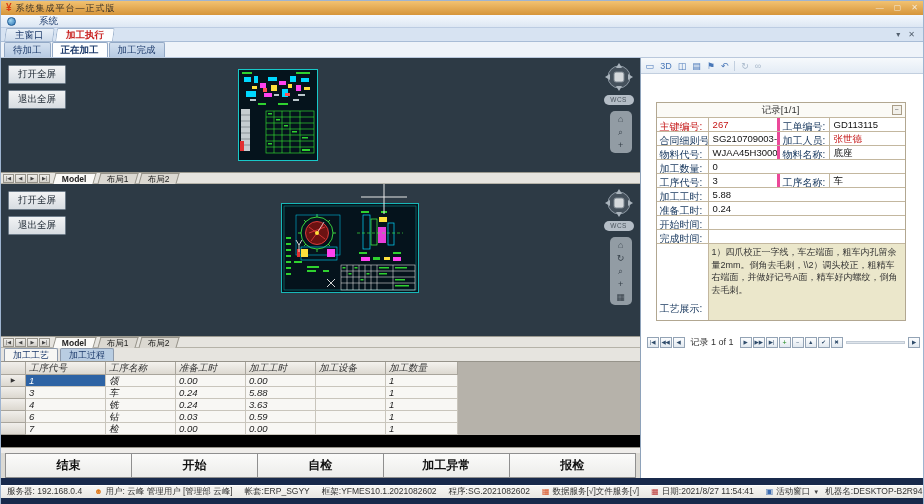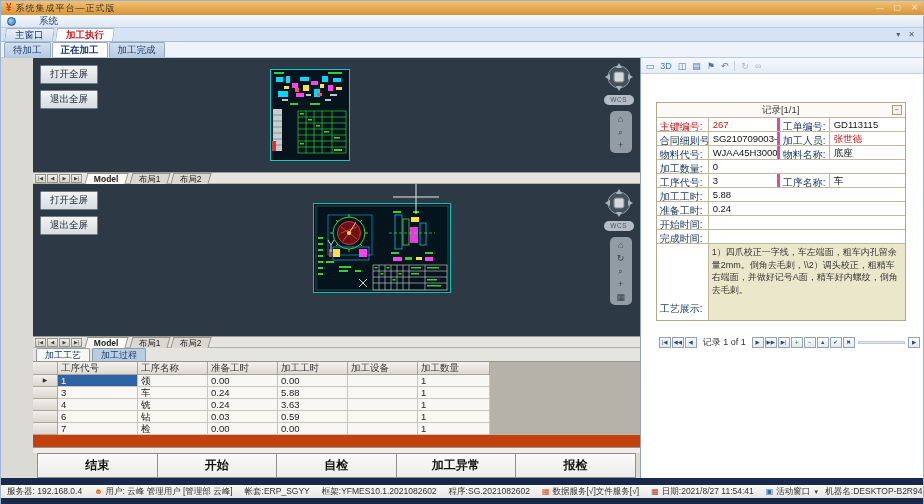--- a/index.html
+++ b/index.html
@@ -27,21 +27,21 @@
   .mtab-ctrls { position:absolute; right:8px; top:2px; display:flex; gap:8px; }
   .mtab-ctrls span { font-size:8px; color:#53606f; }
 
   
   .subtabs { height:16px; background:#eef3f9; border-bottom:1px solid #b9c8dc; display:flex; align-items:flex-end; padding-left:3px; gap:1px; }
   .stab { height:15px; line-height:14px; padding:0 8px; font-size:9.5px; color:#1c3a6b; background:linear-gradient(#d3e0ef,#b7cbe3); border:1px solid #93a9c6; border-bottom:none; border-radius:2px 2px 0 0; }
   .stab.active { background:#fdfeff; font-weight:bold; }
 
   
   .content { display:flex; height:420px; }
-  .left-col { width:640px; display:flex; flex-direction:column; background:#dcdad4;padding-left:32px; }
+  .left-col { width:640px; display:flex; flex-direction:column; background:#dcdad4; }
   .right-col { width:284px; background:#fff; border-left:1px solid #8ea2ba; position:relative; }
 
   .cad { position:relative; background:#2d3a45; overflow:hidden; }
   .cad1 { height:114px; }
   .cad2 { height:152px; }
   .fs-btn { position:absolute; left:7px; width:58px; height:19px; background:linear-gradient(#f2f3f4,#d8dde2); border:1px solid #6f7d8a; font-size:9.5px; color:#15202b; font-family:inherit; border-radius:1px; }
   .fs-btn.b1 { top:7px; } .fs-btn.b2 { top:32px; }
 
   .compass { position:absolute; right:7px; top:5px; width:28px; height:28px; }
   .wcs { position:absolute; right:6px; top:37px; width:30px; height:10px; background:#b4bdc6; border-radius:5px; color:#4c565f; font-size:6.5px; line-height:10px; text-align:center; letter-spacing:.5px; }
@@ -57,21 +57,21 @@
   .lt-tab { height:11px; line-height:10px; padding:0 7px; font-size:8.5px; color:#222; border-left:1px solid #96938a; transform:skewX(-16deg); margin-left:3px; background:#dbd8d1; border-top:1px solid #96938a; border-right:1px solid #96938a; }
   .lt-tab > span { display:inline-block; transform:skewX(16deg); }
   .lt-tab.sel { background:#fbfaf7; font-weight:bold; }
 
   
   .ptabs { height:14px; background:#e6e4df; display:flex; align-items:flex-end; padding-left:3px; gap:2px; border-bottom:1px solid #96938a; }
   .ptab { height:13px; line-height:12px; padding:0 8px; font-size:9px; color:#1c3a6b; border:1px solid #8d9aac; border-bottom:none; border-radius:2px 2px 0 0; background:#b9cde2; }
   .ptab.active { background:#f7f7f4; }
 
   
-  .grid { height:86px; background:#c2410c; border-bottom:1px solid #96938a; font-size:9.5px; }
+  .grid { height:86px; background:#000000; border-bottom:1px solid #96938a; font-size:9.5px;font-style:italic; }
   .g-row { display:flex; height:12px; }
   .g-row.hdr { height:13px; }
   .g-ind { width:25px; background:linear-gradient(#f1efeb,#dcd8d0); border-right:1px solid #a9a59c; border-bottom:1px solid #a9a59c; text-align:center; font-size:6px; color:#333; line-height:11px; }
   .g-cell { border-right:1px solid #c9c5bc; border-bottom:1px solid #c9c5bc; background:#f8f7f4; padding:0 3px; line-height:11px; color:#222; overflow:hidden; white-space:nowrap; }
   .hdr .g-cell { background:linear-gradient(#f4f2ee,#ddd9d1); border-right:1px solid #a9a59c; border-bottom:1px solid #a9a59c; color:#333; line-height:12px; }
   .c0{width:80px;} .c1{width:70px;} .c2{width:70px;} .c3{width:70px;} .c4{width:70px;} .c5{width:72px;}
   .g-fill { flex:1; background:#b6b2aa; }
   .g-cell.selcell { background:#2e63a4; color:#fff; }
 
   .gap-row { height:5px; background:#efedea; }
@@ -92,21 +92,21 @@
   .card-min { position:absolute; right:3px; top:2px; width:10px; height:10px; border:1px solid #a99d87; font-size:7px; line-height:8px; text-align:center; color:#666; background:#f2f0ea; }
   .fr { display:grid; grid-template-columns:52px 71px 50px 75px; border-bottom:1px solid #c3b79f; height:14px; }
   .fr.full { grid-template-columns:52px 196px; }
   .fr.proc { grid-template-columns:52px 196px; height:76px; border-bottom:none; }
   .fl { font-size:10px; color:#16365c; border-right:1px solid #c3b79f; padding:2px 0 0 3px; overflow:hidden; white-space:nowrap; }
   .fv { font-size:9.5px; color:#111; padding:1px 0 0 4px; overflow:hidden; white-space:nowrap; }
   .fv.vr { border-right:3px solid #ec4899; }
   .red { color:#c41414 !important; }
   .proc .fv { background:#ebe7cb; white-space:normal; line-height:1.4; padding:2px 3px; color:#333; font-size:9px; overflow:hidden; }
 
-  .rnav { position:absolute; left:18px; top:278px; right:3px; height:13px; display:flex; align-items:center; gap:1px; }
+  .rnav { position:absolute; left:6px; top:278px; right:3px; height:13px; display:flex; align-items:center; gap:1px; }
   .nbtn { width:12px; height:11px; background:linear-gradient(#fcfdfe,#e2e9f0); border:1px solid #93a3b5; font-size:5.5px; line-height:9px; text-align:center; color:#2f4c6b; }
   .nbtn.green { color:#1d8a1d; font-size:7px; }
   .rnav-label { font-size:9px; color:#333; padding:0 5px; white-space:nowrap; }
   .rnav-track { flex:1; height:3px; background:#dfe5ec; border:1px solid #c3ccd6; margin:0 2px; }
 
   
   .dstrip { height:7px; background:#18294b; }
   .statusbar { height:13px; background:linear-gradient(#f7f6f4,#e9e7e3); border-top:1px solid #fff; display:flex; align-items:center; padding:0 6px; gap:6px; font-size:8.5px; color:#333; white-space:nowrap; overflow:hidden; }
   .sb-sep { width:1px; height:9px; background:#c6c3bd; }
   .sb-ico { font-size:8px; line-height:10px; }

